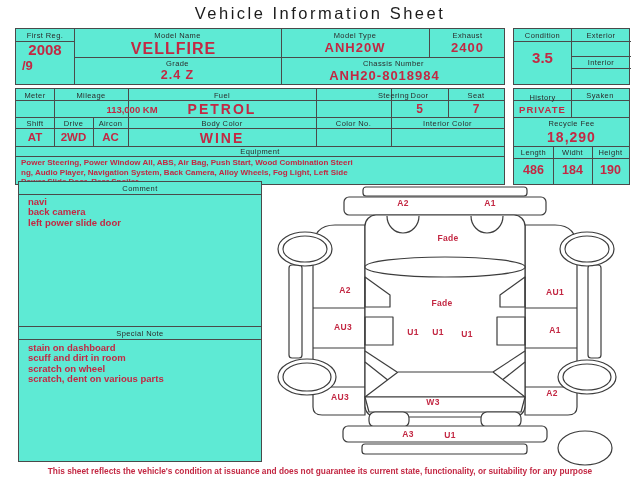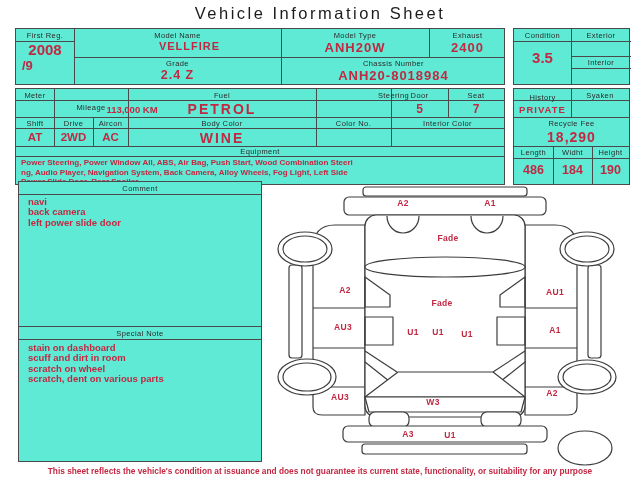--- a/index.html
+++ b/index.html
@@ -33,33 +33,33 @@
     <div class="vline" style="left:265px;top:0;height:55px;"></div>
     <div class="vline" style="left:413px;top:0;height:28px;"></div>
     <div class="hline" style="left:0;top:12px;width:58px;"></div>
     <div class="hline" style="left:58px;top:28px;width:430px;"></div>
 
     <div class="hdr" style="left:0;top:2px;width:58px;">First Reg.</div>
     <div class="val" style="left:2px;top:13px;width:54px;font-size:15px;line-height:15px;text-align:center;">2008</div>
     <div class="val" style="left:6px;top:29px;width:54px;font-size:13px;text-align:left;">/9</div>
 
     <div class="hdr" style="left:58px;top:2px;width:207px;">Model Name</div>
-    <div class="val" style="left:70px;top:11px;width:207px;font-size:11px;letter-spacing:1px;">VELLFIRE</div>
+    <div class="val" style="left:54px;top:11px;width:207px;font-size:16px;letter-spacing:1px;">VELLFIRE</div>
 
     <div class="hdr" style="left:265px;top:2px;width:148px;">Model Type</div>
     <div class="val" style="left:265px;top:11px;width:148px;font-size:13px;letter-spacing:1px;">ANH20W</div>
 
     <div class="hdr" style="left:413px;top:2px;width:77px;">Exhaust</div>
     <div class="val" style="left:413px;top:11px;width:77px;font-size:13px;letter-spacing:1px;">2400</div>
 
     <div class="hdr" style="left:58px;top:30px;width:207px;">Grade</div>
     <div class="val" style="left:58px;top:39px;width:207px;font-size:12.5px;letter-spacing:1px;">2.4 Z</div>
 
     <div class="hdr" style="left:265px;top:30px;width:225px;">Chassis Number</div>
-    <div class="val" style="left:265px;top:39px;width:225px;font-size:13px;letter-spacing:1px;">ANH20-8018984</div>
+    <div class="val" style="left:256px;top:39px;width:225px;font-size:13px;letter-spacing:1px;">ANH20-8018984</div>
   </div>
 
   <div class="box" style="left:513px;top:28px;width:117px;height:57px;">
     <div class="vline" style="left:57px;top:0;height:55px;"></div>
     <div class="hline" style="left:0;top:12px;width:57px;"></div>
     <div class="hline" style="left:57px;top:12px;width:60px;"></div>
     <div class="hline" style="left:57px;top:27px;width:60px;"></div>
     <div class="hline" style="left:57px;top:39px;width:60px;"></div>
 
     <div class="hdr" style="left:0;top:2px;width:57px;">Condition</div>
@@ -78,21 +78,21 @@
     <div class="hline" style="left:0;top:67px;width:488px;"></div>
 
     <div class="vline" style="left:38px;top:0;height:57px;"></div>
     <div class="vline" style="left:112px;top:0;height:57px;"></div>
     <div class="vline" style="left:300px;top:0;height:57px;"></div>
     <div class="vline" style="left:375px;top:0;height:57px;"></div>
     <div class="vline" style="left:432px;top:0;height:28px;"></div>
     <div class="vline" style="left:77px;top:28px;height:29px;"></div>
 
     <div class="hdr" style="left:0;top:2px;width:38px;">Meter</div>
-    <div class="hdr" style="left:38px;top:2px;width:74px;margin-top:12px;">Mileage</div>
+    <div class="hdr" style="left:38px;top:2px;width:74px;">Mileage</div>
     <div class="hdr" style="left:112px;top:2px;width:188px;">Fuel</div>
     <div class="hdr" style="left:300px;top:2px;width:75px;padding-left:40px;">Steering</div>
     <div class="hdr" style="left:375px;top:2px;width:57px;">Door</div>
     <div class="hdr" style="left:432px;top:2px;width:56px;">Seat</div>
 
     <div class="val" style="left:0;top:15px;width:38px;font-size:9px;"></div>
     <div class="val" style="left:40px;top:15px;width:74px;font-size:9.5px;padding-left:39px;">113,000 KM</div>
     <div class="val" style="left:112px;top:12px;width:188px;font-size:14px;letter-spacing:2px;">PETROL</div>
     <div class="val" style="left:300px;top:15px;width:75px;font-size:9px;"></div>
     <div class="val" style="left:375px;top:13px;width:57px;font-size:12px;">5</div>

